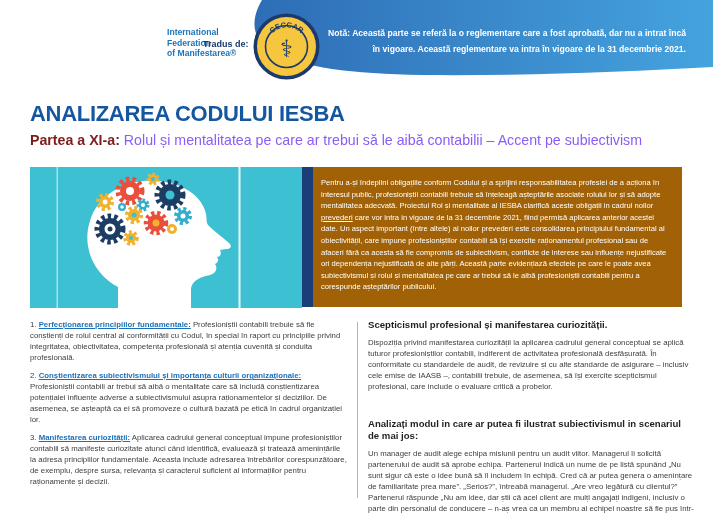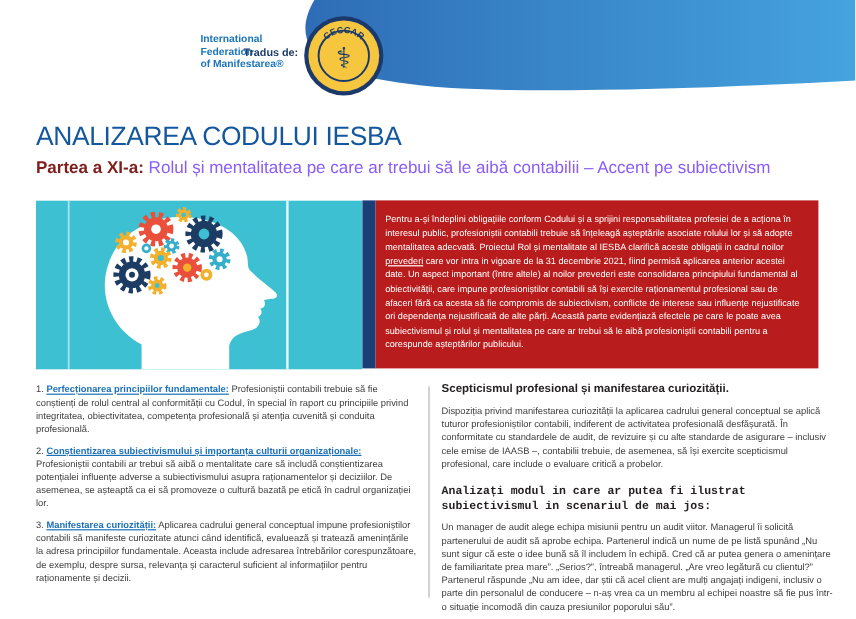--- a/index.html
+++ b/index.html
@@ -26,58 +26,59 @@
     font-size:8.6px; line-height:10.5px;margin-left:46px;
   }
   .tradus-label {
     position:absolute; top:39px; left:203px; color:#1b3a6b;
     font-size:9px; font-weight:700;
   }
   .ceccar-badge { position:absolute; top:13px; left:253px; width:67px; height:67px; }
   
   .main-title {
     position:absolute; top:101px; left:30px; color:#15579f;
-    font-size:22px; font-weight:normal; letter-spacing:-0.3px;
+    font-size:22px; font-weight:bold; letter-spacing:-0.3px;
   }
   .sub-title { position:absolute; top:132px; left:30px; font-size:14.2px; width:675px; }
   .sub-title .bold-part { color:#7f1d1d; font-weight:bold; }
   .sub-title .rest-part { color:#8b5cf6; }
   
   .hero-img { position:absolute; top:167px; left:30px; width:272px; height:141px; }
   .hero-band { position:absolute; top:167px; left:302px; width:11px; height:140px; background:#1c3e78; }
   .hero-box {
     position:absolute; top:167px; left:313px; width:369px; height:140px;
-    background:#b91c1c; color:#ffffff; padding:10px 10px 8px 8px;
+    background:#a16207; color:#ffffff; padding:10px 10px 8px 8px;
     font-size:7.6px; line-height:11.6px;
   }
   .hero-box a { color:#ffffff; text-decoration:underline; }
   
   .col-left  { position:absolute; top:319px; left:30px;  width:317px; }
   .col-right { position:absolute; top:319px; left:368px; width:326px; }
   .col-divider { position:absolute; top:322px; left:357px; width:1px; height:176px; background:#b5b5b5; }
   .col-heading { color:#231f20; font-weight:bold; font-size:9.6px; line-height:12.5px; margin-bottom:5px; }
   .body-para { margin-bottom:7px; color:#404041; font-size:7.8px; line-height:11px; }
   .item-link { color:#1c70b8; font-weight:bold; text-decoration:underline;text-align:center; }
-  .col-heading.second { margin-top:12px;font-family:Liberation Mono, monospace; }
+  .col-heading.second { margin-top:26px; }
 </style>
 </head>
 <body>
 
 <div class="page">
 
   <svg class="banner-svg" viewBox="0 0 713 90" preserveAspectRatio="none">
     <defs>
       <linearGradient id="bannerGrad" x1="0" y1="0" x2="1" y2="0">
         <stop offset="0" stop-color="#2e6db6"></stop>
         <stop offset="1" stop-color="#45a3de"></stop>
       </linearGradient>
     </defs>
     <path d="M 262,0 C 250,20 251,41 275,53 C 301,67 352,74 422,75 C 522,76 622,72 713,67 L 713,0 Z" fill="url(#bannerGrad)"></path>
   </svg>
 
+  <div class="banner-note">Notă: Această parte se referă la o reglementare care a fost aprobată, dar nu a intrat încă în vigoare. Această reglementare va intra în vigoare de la 31 decembrie 2021.</div>
 
   <div class="ifac-wordmark">
     <div>International</div>
     <div>Federation</div>
     <div>of Manifestarea®</div>
   </div>
 
   <div class="tradus-label">Tradus de:</div>
 
   <div class="ceccar-badge">

